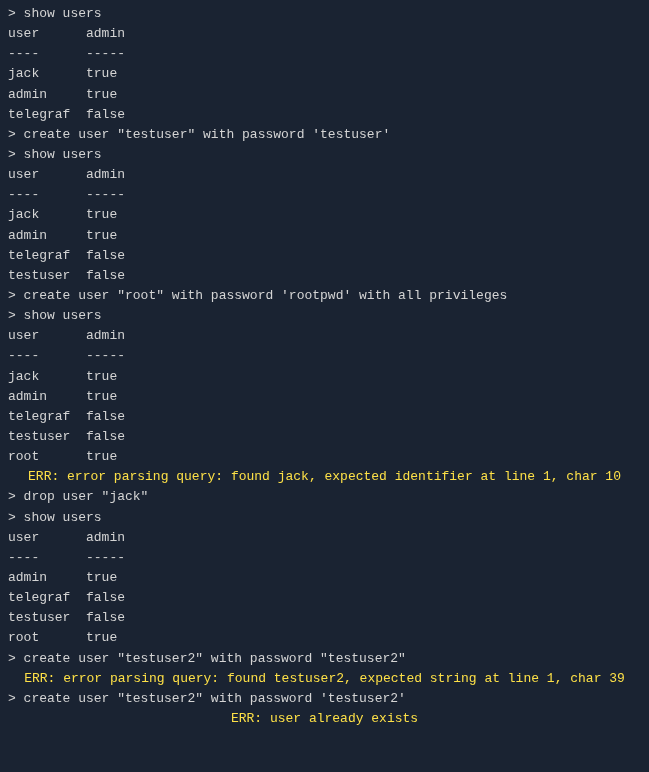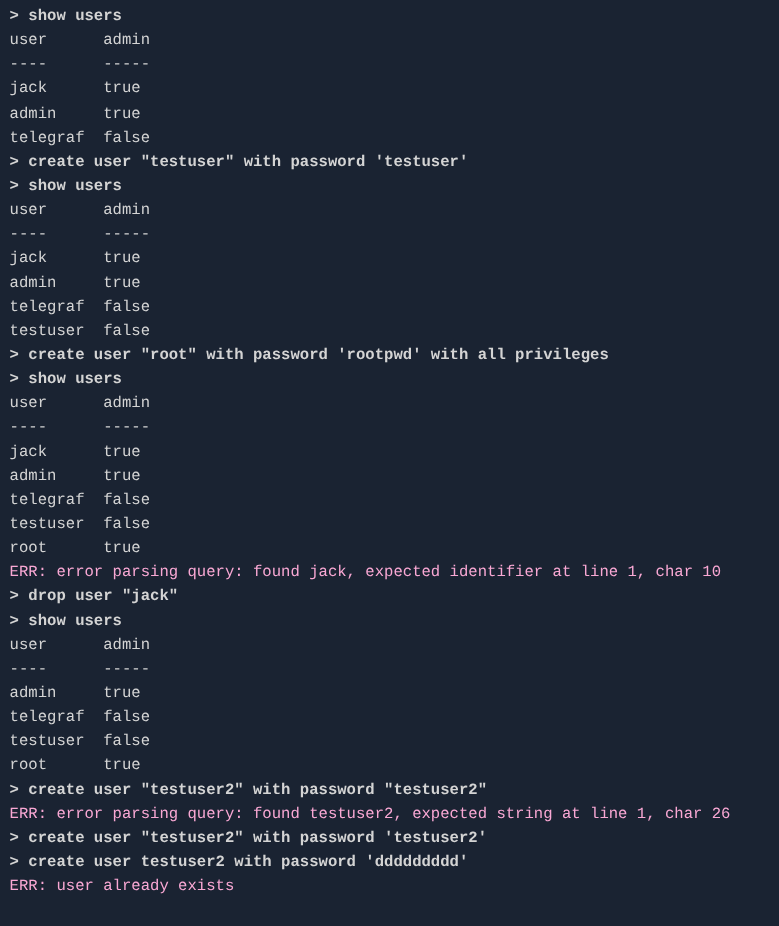--- a/index.html
+++ b/index.html
@@ -19,24 +19,24 @@
     }
     .terminal {
       width: 100%;
     }
     .line {
       line-height: 1.55;
       white-space: pre;
     }
     .cmd {
       color: #d4d4d4;
-      font-weight: bold;
     }
     .error {
-      color: #f9a8d4;
+      color: #fde047;
+      text-align: center;
     }
     @keyframes blink {
       50% { opacity: 0; }
     }
   </style>
 </head>
 <body>
 
 <div class="terminal">
 <div class="line cmd">&gt; show users</div>
@@ -65,17 +65,16 @@
     <div class="line error">ERR: error parsing query: found jack, expected identifier at line 1, char 10</div>
     <div class="line cmd">&gt; drop user "jack"</div>
     <div class="line cmd">&gt; show users</div>
     <div class="line">user      admin</div>
     <div class="line">----      -----</div>
     <div class="line">admin     true</div>
     <div class="line">telegraf  false</div>
     <div class="line">testuser  false</div>
     <div class="line">root      true</div>
     <div class="line cmd">&gt; create user "testuser2" with password "testuser2"</div>
-    <div class="line error">ERR: error parsing query: found testuser2, expected string at line 1, char 26</div>
+    <div class="line error">ERR: error parsing query: found testuser2, expected string at line 1, char 39</div>
     <div class="line cmd">&gt; create user "testuser2" with password 'testuser2'</div>
-    <div class="line cmd">&gt; create user testuser2 with password 'ddddddddd'</div>
     <div class="line error">ERR: user already exists</div>
   </div>
 
 </body></html>

